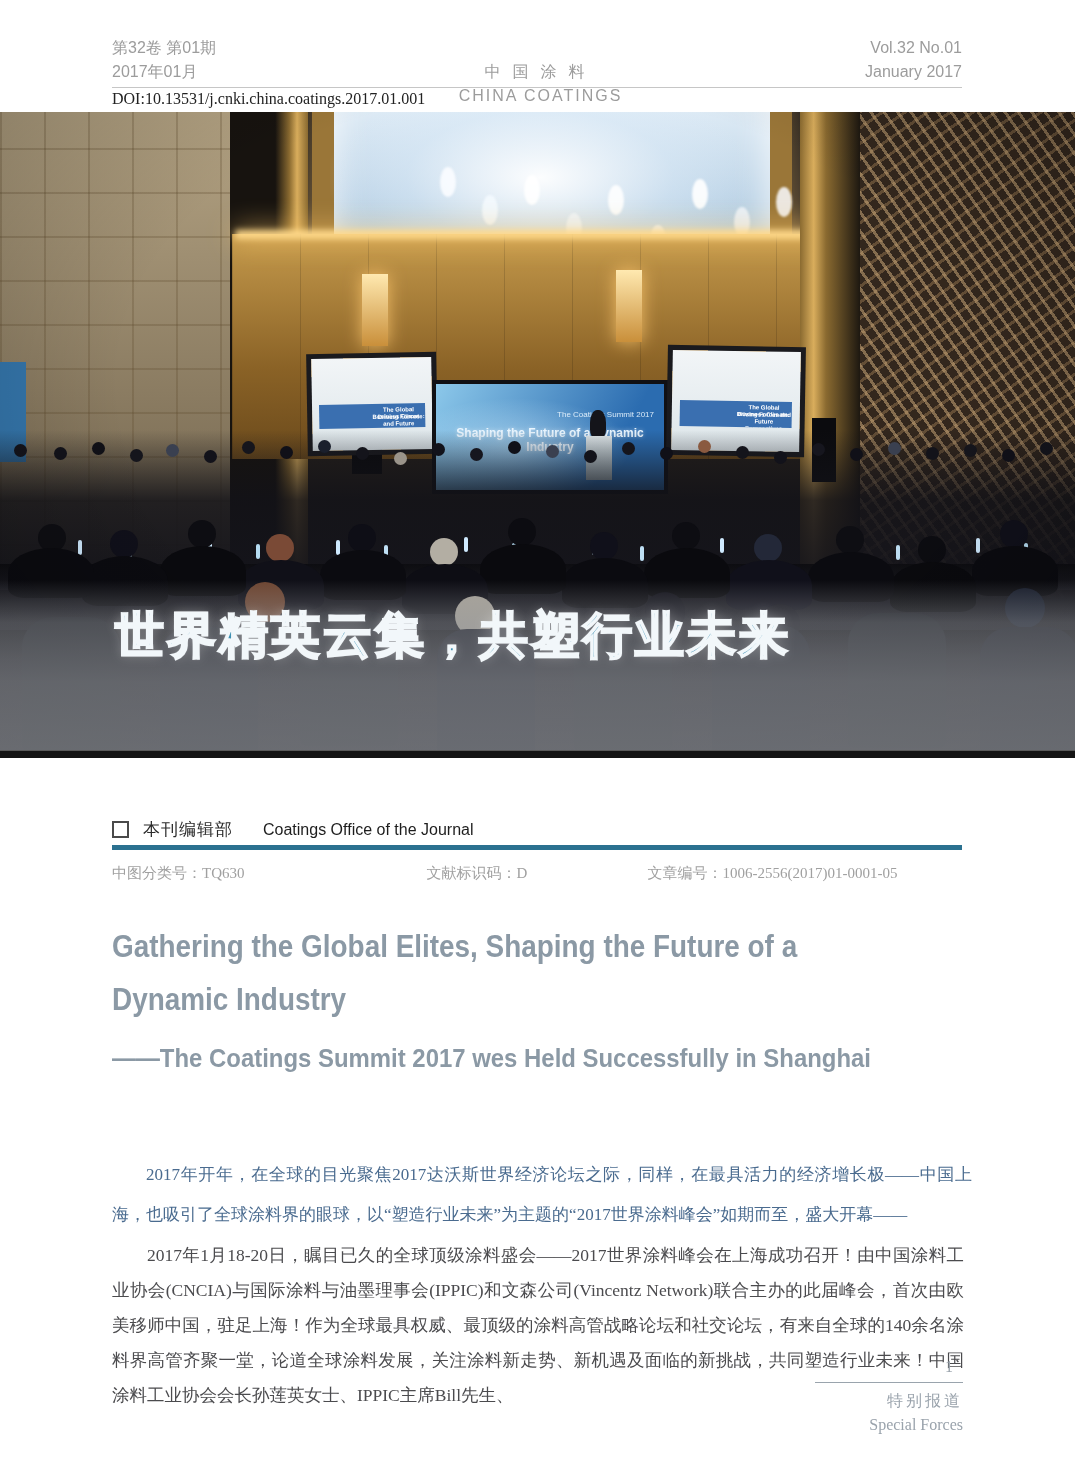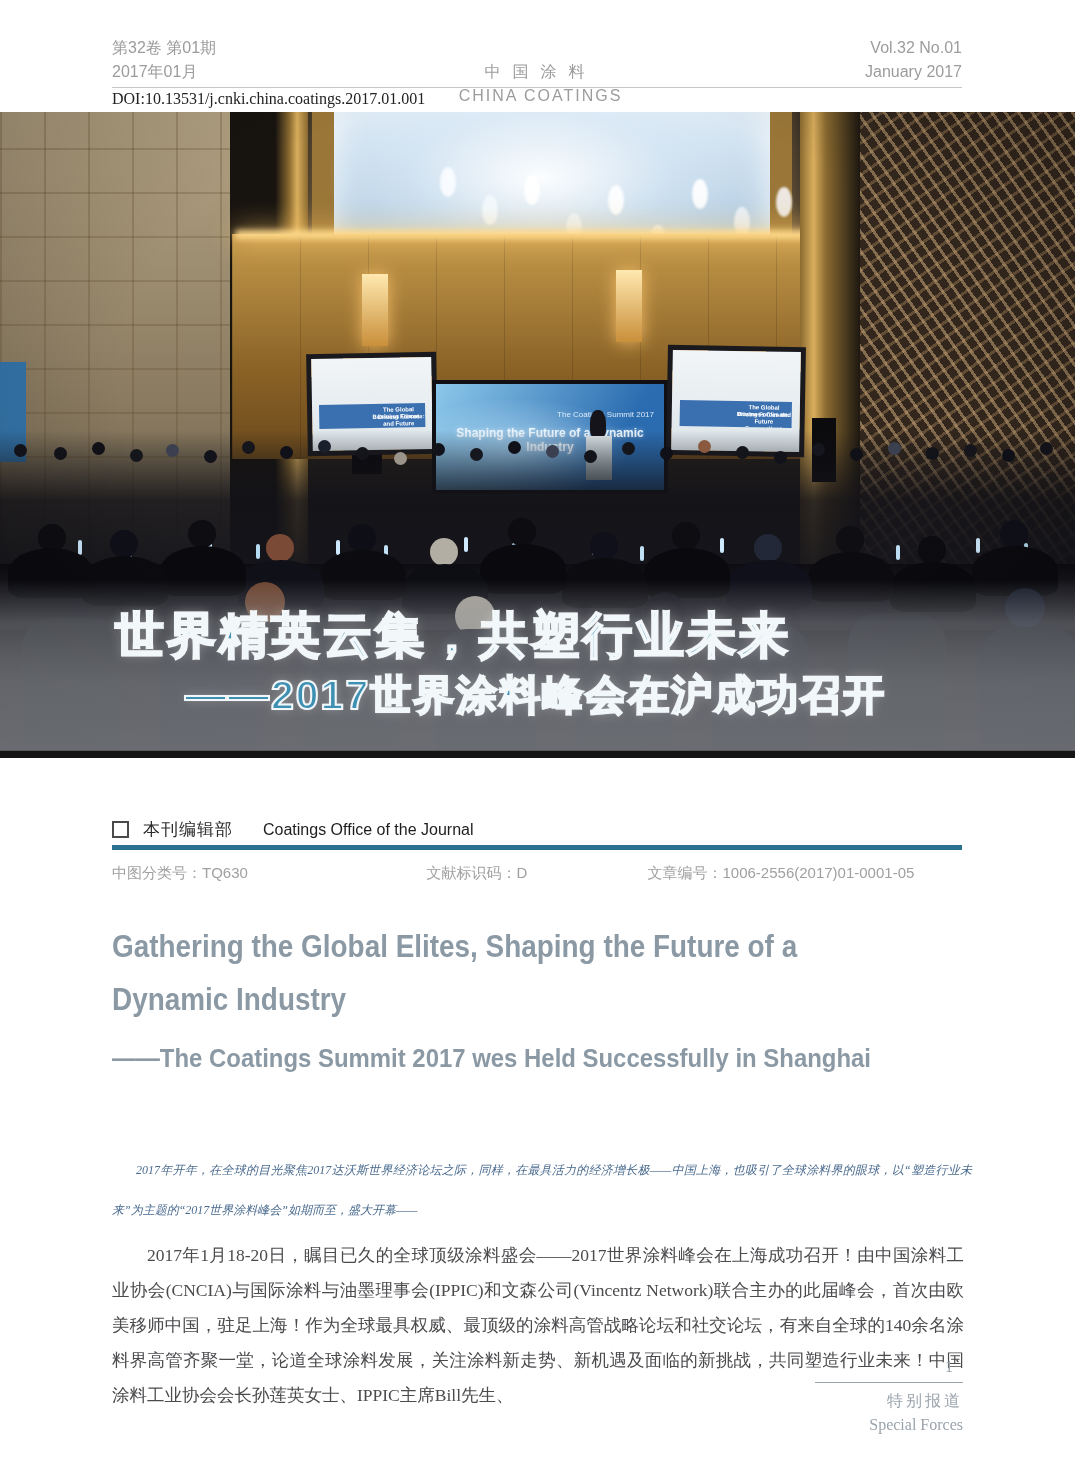--- a/index.html
+++ b/index.html
@@ -122,35 +122,35 @@
   .photo-title .l2{position:static;display:block;margin-left:185px;font-size:41px;
                    letter-spacing:2px;line-height:58px;}
   .photo-bar{position:absolute;top:750px;left:0;width:1075px;height:7px;background:#141414;
              border-top:1px solid #5a5a5a;}
 
   
   .byline{position:absolute;top:818px;left:112px;display:flex;align-items:center;font-size:16px;color:#1d1d1d;}
   .byline .sq{width:13px;height:13px;border:2px solid #4a4a4a;margin-right:14px;}
   .byline .cn{font-size:17px;color:#2b2b2b;margin-right:30px;letter-spacing:1px;}
   .teal-rule{position:absolute;top:845px;left:112px;width:850px;height:5px;background:#2b7190;}
-  .meta{position:absolute;top:864px;left:112px;width:850px;display:flex;font-size:15px;color:#a0a0a0;}
+  .meta{position:absolute;top:864px;left:112px;width:850px;display:flex;font-size:15px;color:#a0a0a0;font-family:Liberation Serif, serif;}
   .meta .m1{width:37%;}
   .meta .m2{width:26%;}
   .meta .m3{width:37%;}
 
   
   .title-en{position:absolute;top:920px;left:112px;width:880px;color:#8b99a5;font-weight:700;}
   .title-en .tl{display:block;font-size:31px;line-height:53px;transform:scaleX(.9);
                 transform-origin:left center;white-space:nowrap;}
   .title-en .ts{display:block;font-size:26px;line-height:40px;margin-top:12px;
                 transform:scaleX(.92);transform-origin:left center;white-space:nowrap;}
 
   
   .lead{position:absolute;top:1138px;left:112px;width:860px;font-family:"Liberation Serif",serif;
-        font-style:italic;font-size:12px;line-height:40px;color:#4a6b8f;text-align:justify;
+        font-size:17px;line-height:40px;color:#4a6b8f;text-align:justify;
         text-indent:2em;}
   .bodyp{position:absolute;top:1220px;left:112px;width:852px;font-family:"Liberation Serif",serif;
         font-size:17.5px;line-height:35px;color:#4b4b4e;text-align:justify;text-indent:2em;}
 
   
   .pfooter{position:absolute;top:1356px;right:112px;width:160px;text-align:right;
            color:#9aa3ac;font-family:"Liberation Serif",serif;font-size:16px;}
   .pfooter .num{display:block;padding-right:10px;line-height:22px;}
   .pfooter .frule{display:block;width:148px;height:1px;background:#9aa4ad;margin:4px 0 6px auto;}
   .pfooter .cn{display:block;letter-spacing:3px;line-height:24px;}
@@ -221,21 +221,20 @@
     <div class="bottles"></div>
     <div class="heads-far"></div>
     <div class="heads-near"></div>
     <div class="shoulders"></div>
     <div class="heads-fg"></div>
     <div class="chairs"></div>
     <div class="vignette"></div>
     <div class="wash"></div>
     <div class="photo-title">
       <span class="l1">世界精英云集，共塑行业未来</span>
-      <span class="l2">——2017世界涂料峰会在沪成功召开</span>
     </div>
   </div>
   <div class="photo-bar"></div>
 
   <div class="byline">
     <span class="sq"></span>
     <span class="cn">本刊编辑部</span>
     <span class="en">Coatings Office of the Journal</span>
   </div>
   <div class="teal-rule"></div>

